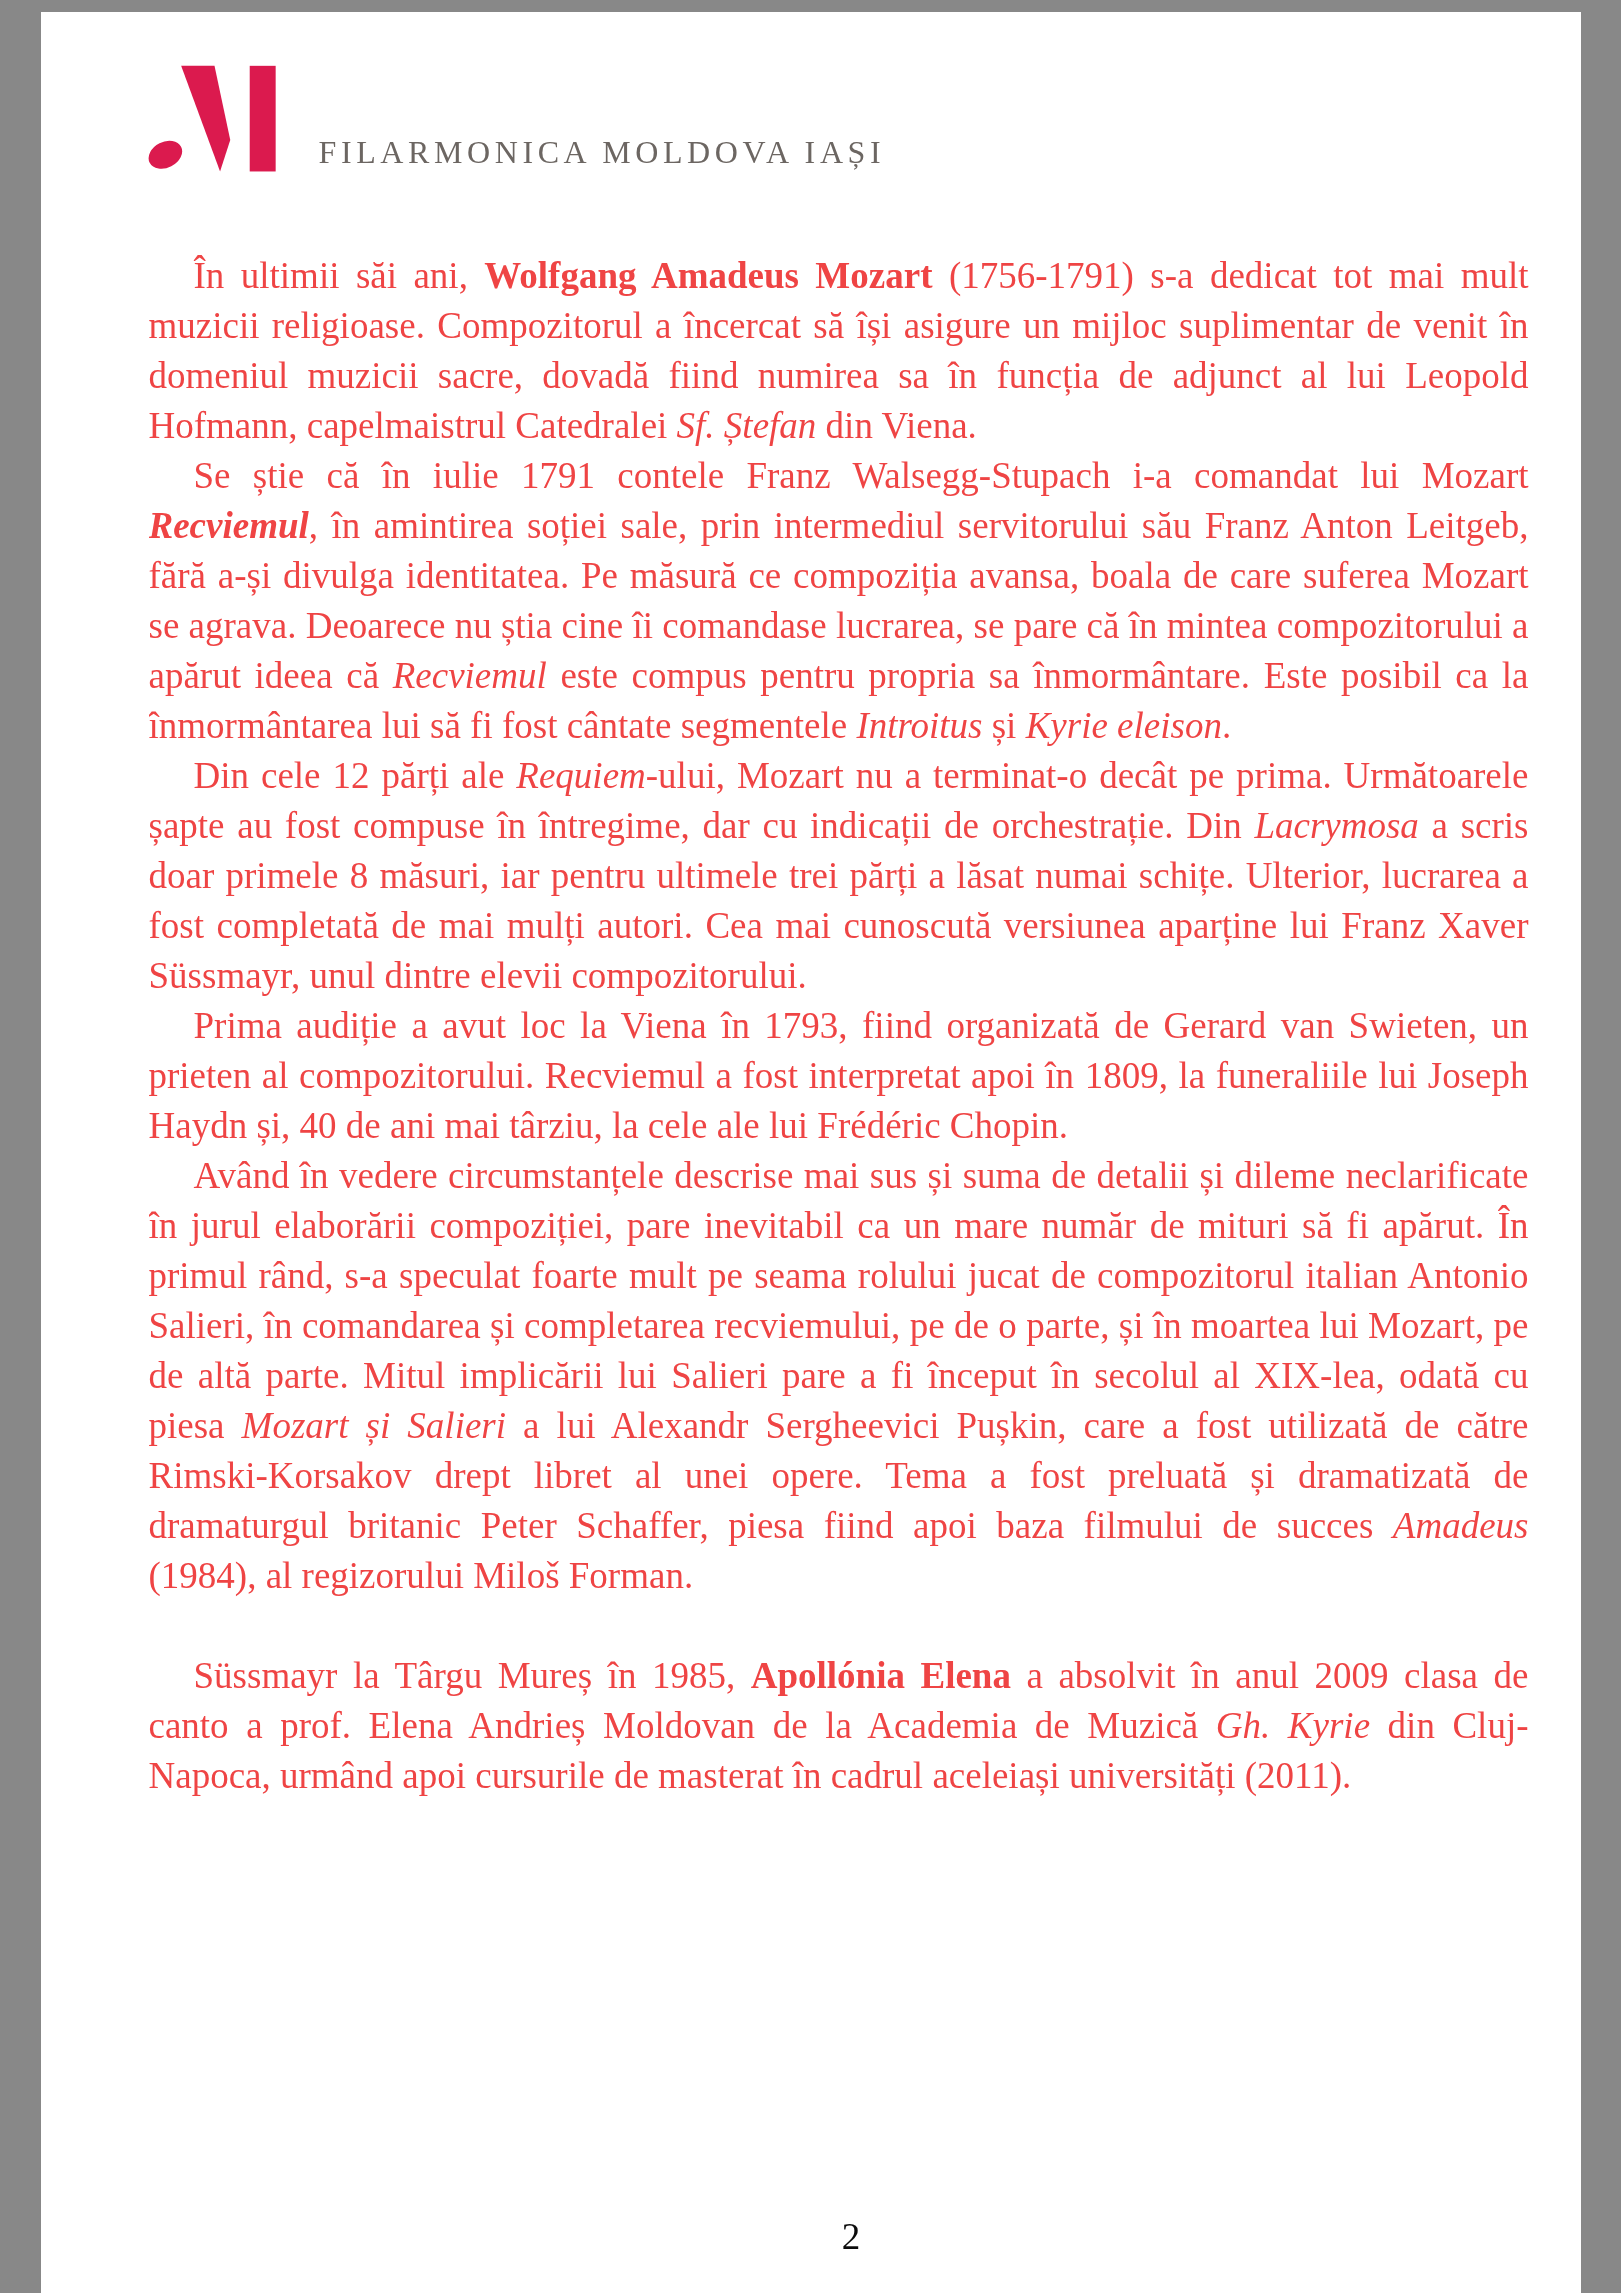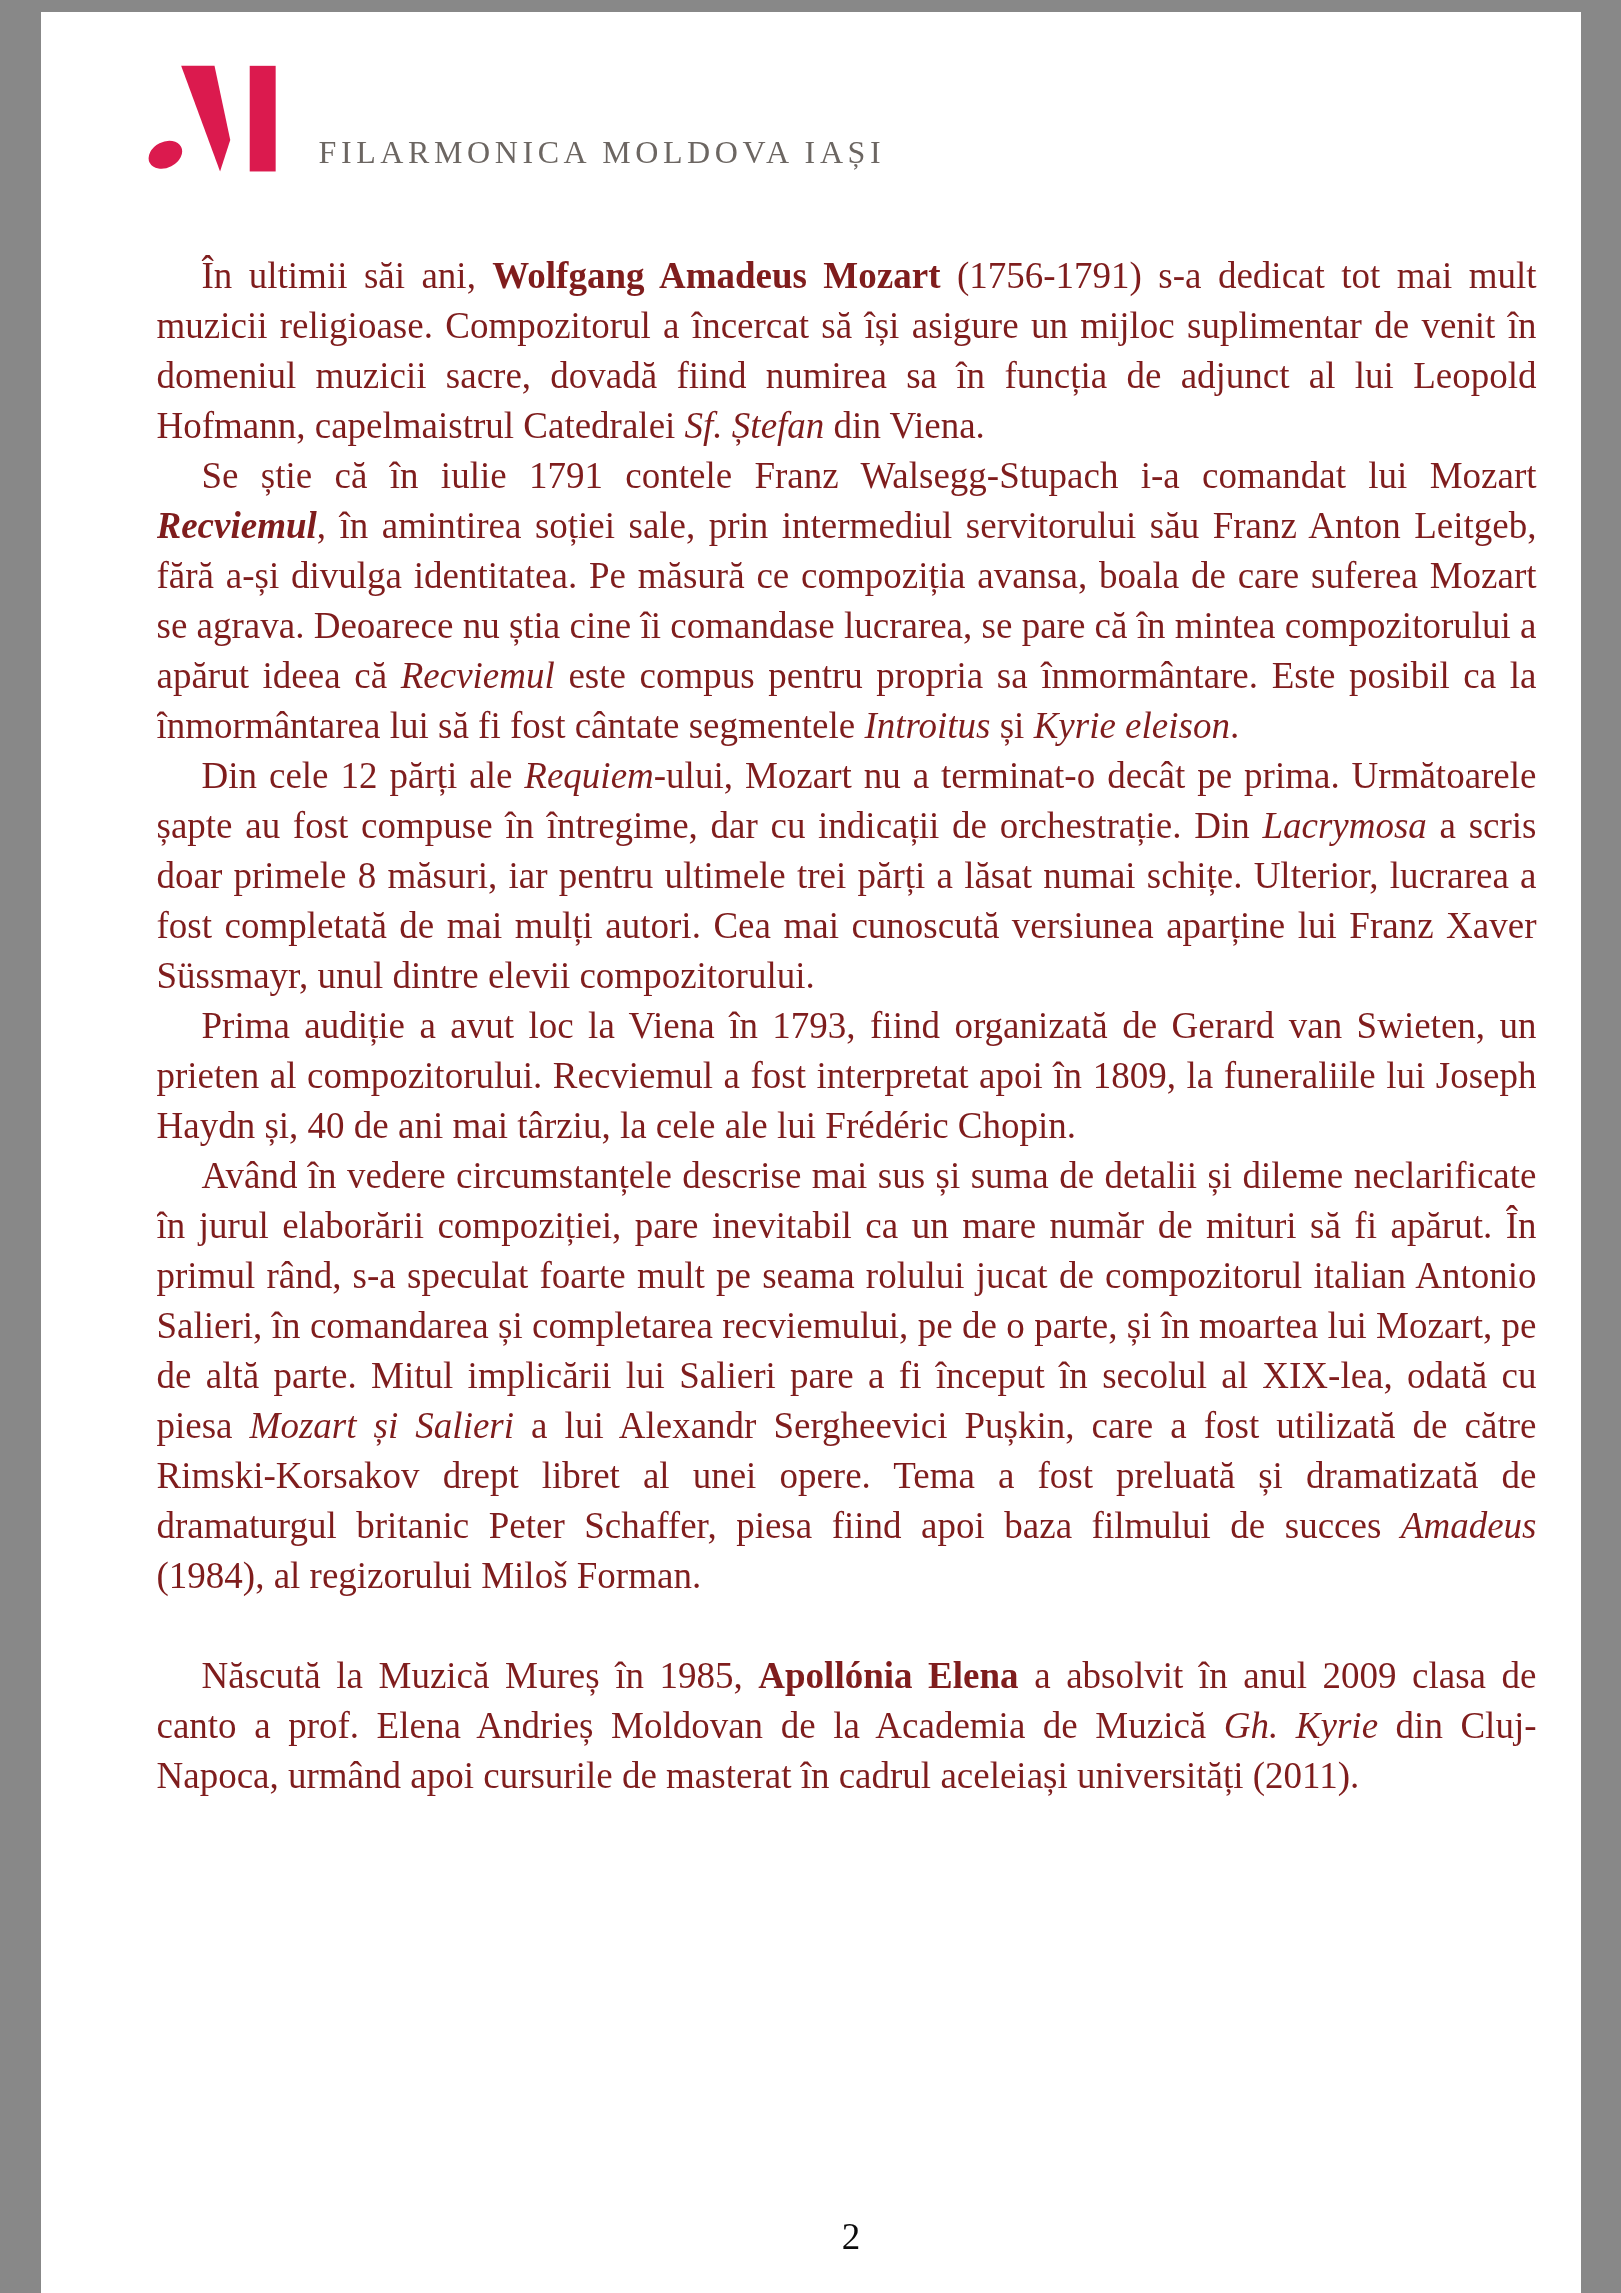--- a/index.html
+++ b/index.html
@@ -15,25 +15,25 @@
   .masthead{position:absolute;left:0;top:0;width:1621px;height:195px;}
   .logo{position:absolute;left:104px;top:48px;width:139px;height:121px;}
   .brand{
     position:absolute;left:278px;top:124px;
     font-size:32px;line-height:1;
     letter-spacing:4.6px;
     font-weight:400;
   }
   
   .body-text{
-    position:absolute;left:116px;top:239px;
+    position:absolute;left:108px;top:239px;
     width:1380px;height:1939px;
     overflow:hidden;
     font-size:37px;line-height:50px;
-    color:#7f1d1d;
+    color:#ef4444;
     text-align:justify;
   }
   .body-text p{
     margin:0;
     text-indent:45px;
   }
   .body-text p.space-before{margin-top:50px;}
   .b{font-weight:bold;}
   .i{font-style:italic;}
   
@@ -57,19 +57,19 @@
     </svg>
     <div class="brand" style="color: rgb(108, 102, 98);">FILARMONICA MOLDOVA IAȘI</div>
   </header>
 
   <main class="body-text" id="paragraphs">
       <p><span>În ultimii săi ani, </span><span class="b">Wolfgang Amadeus Mozart</span><span> (1756-1791) s-a dedicat tot mai mult muzicii religioase. Compozitorul a încercat să își asigure un mijloc suplimentar de venit în domeniul muzicii sacre, dovadă fiind numirea sa în funcția de adjunct al lui Leopold Hofmann, capelmaistrul Catedralei </span><span class="i">Sf. Ștefan</span><span> din Viena.</span></p>
       <p><span>Se știe că în iulie 1791 contele Franz Walsegg-Stupach i-a comandat lui Mozart </span><span class="b i">Recviemul</span><span>, în amintirea soției sale, prin intermediul servitorului său Franz Anton Leitgeb, fără a-și divulga identitatea. Pe măsură ce compoziția avansa, boala de care suferea Mozart se agrava. Deoarece nu știa cine îi comandase lucrarea, se pare că în mintea compozitorului a apărut ideea că </span><span class="i">Recviemul</span><span> este compus pentru propria sa înmormântare. Este posibil ca la înmormântarea lui să fi fost cântate segmentele </span><span class="i">Introitus</span><span> și </span><span class="i">Kyrie eleison</span><span>.</span></p>
       <p><span>Din cele 12 părți ale </span><span class="i">Requiem</span><span>-ului, Mozart nu a terminat-o decât pe prima. Următoarele șapte au fost compuse în întregime, dar cu indicații de orchestrație. Din </span><span class="i">Lacrymosa</span><span> a scris doar primele 8 măsuri, iar pentru ultimele trei părți a lăsat numai schițe. Ulterior, lucrarea a fost completată de mai mulți autori. Cea mai cunoscută versiunea aparține lui Franz Xaver Süssmayr, unul dintre elevii compozitorului.</span></p>
       <p><span>Prima audiție a avut loc la Viena în 1793, fiind organizată de Gerard van Swieten, un prieten al compozitorului. Recviemul a fost interpretat apoi în 1809, la funeraliile lui Joseph Haydn și, 40 de ani mai târziu, la cele ale lui Frédéric Chopin.</span></p>
       <p><span>Având în vedere circumstanțele descrise mai sus și suma de detalii și dileme neclarificate în jurul elaborării compoziției, pare inevitabil ca un mare număr de mituri să fi apărut. În primul rând, s-a speculat foarte mult pe seama rolului jucat de compozitorul italian Antonio Salieri, în comandarea și completarea recviemului, pe de o parte, și în moartea lui Mozart, pe de altă parte. Mitul implicării lui Salieri pare a fi început în secolul al XIX-lea, odată cu piesa </span><span class="i">Mozart și Salieri</span><span> a lui Alexandr Sergheevici Pușkin, care a fost utilizată de către Rimski-Korsakov drept libret al unei opere. Tema a fost preluată și dramatizată de dramaturgul britanic Peter Schaffer, piesa fiind apoi baza filmului de succes </span><span class="i">Amadeus</span><span> (1984), al regizorului Miloš Forman.</span></p>
-      <p class="space-before"><span>Născută la Muzică Mureș  în 1985, </span><span class="b">Apollónia Elena</span><span> a absolvit în anul 2009 clasa de canto a prof. Elena Andrieș Moldovan de la Academia de Muzică </span><span class="i">Gh. Kyrie</span><span> din Cluj-Napoca, urmând apoi cursurile de masterat în cadrul aceleiași universități (2011).</span></p>
+      <p class="space-before"><span>Süssmayr la Târgu Mureș  în 1985, </span><span class="b">Apollónia Elena</span><span> a absolvit în anul 2009 clasa de canto a prof. Elena Andrieș Moldovan de la Academia de Muzică </span><span class="i">Gh. Kyrie</span><span> din Cluj-Napoca, urmând apoi cursurile de masterat în cadrul aceleiași universități (2011).</span></p>
     </main>
 
   <div class="page-number">2</div>
 
 </div>
 
 
 </body></html>

